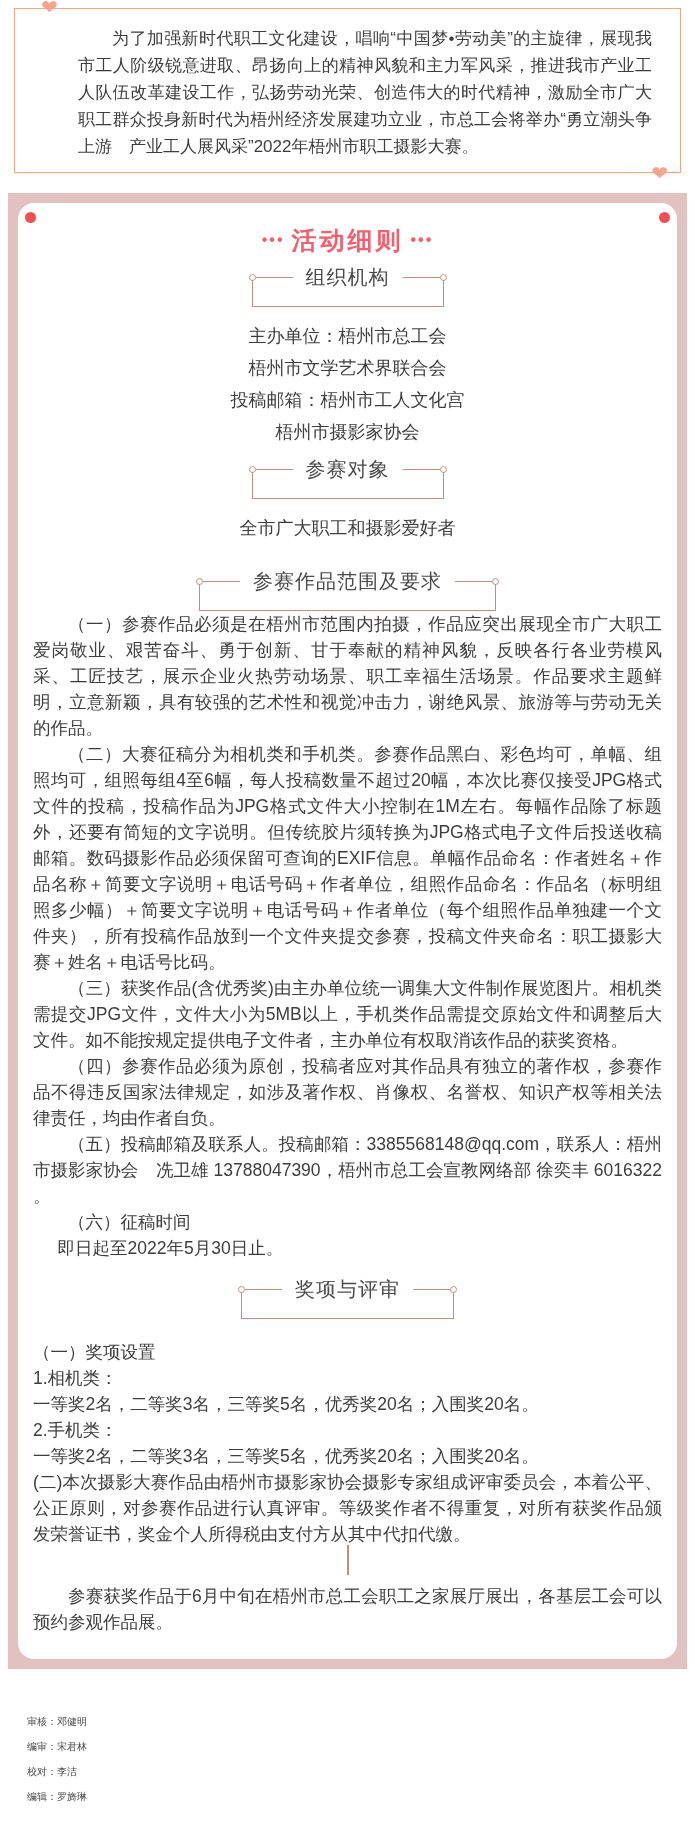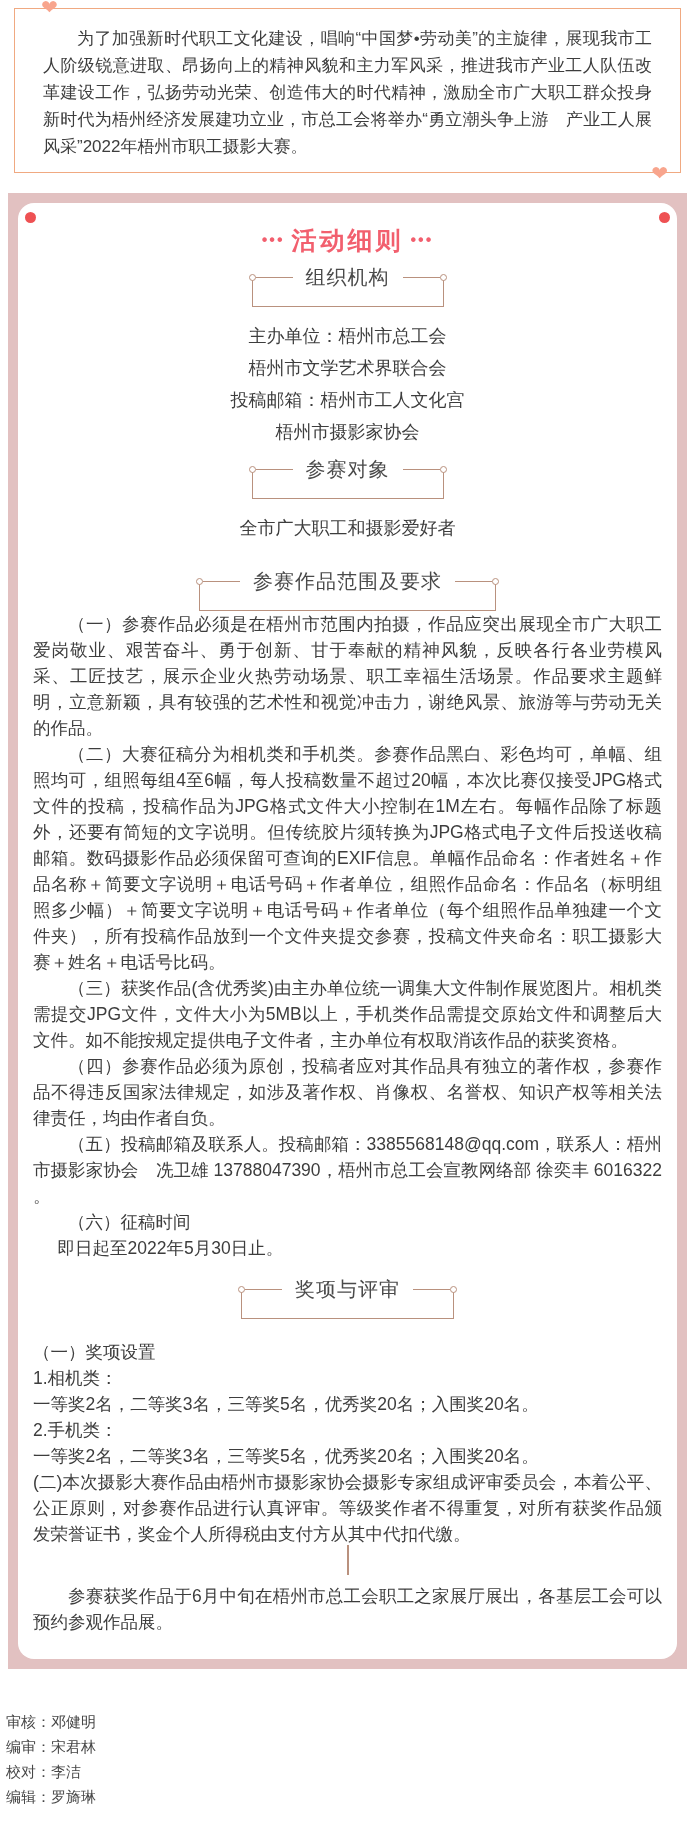--- a/index.html
+++ b/index.html
@@ -24,20 +24,21 @@
     margin:8px 14px 0 14px;
     border:1px solid var(--salmon);
     padding:16px 28px 12px 28px;
   }
   .intro-box p{
     font-size:17px;
     line-height:27px;
     text-align:justify;
     text-indent:2em;
     color:var(--ink);
+    margin-left:35px;
   }
   .heart{
     position:absolute;
     color:var(--heart);
     font-size:20px;
     line-height:20px;
   }
   .heart.tl{top:-12px;left:26px;}
   .heart.br{bottom:-11px;right:12px;}
   
@@ -110,21 +111,21 @@
     text-align:justify;text-indent:2em;
   }
   .rules p.indent-15{text-indent:1.4em;}
   
   .awards{margin-top:20px;}
   .awards div{font-size:17.5px;line-height:26px;color:var(--ink);text-align:justify;}
   
   .other-p{margin-top:8px;}
   
   .credits{margin:40px 0 6px 6px;}
-  .credits div{font-size:15px;line-height:25px;color:#474747;}
+  .credits div{font-size:10px;line-height:25px;color:#474747;margin-left:21px;}
   .spacer-md{height:16px;}
 </style>
 </head>
 <body>
 
 <div class="intro-box">
   <span class="heart tl">❤</span>
   <span class="heart br">❤</span>
   <p>为了加强新时代职工文化建设，唱响“中国梦•劳动美”的主旋律，展现我市工人阶级锐意进取、昂扬向上的精神风貌和主力军风采，推进我市产业工人队伍改革建设工作，弘扬劳动光荣、创造伟大的时代精神，激励全市广大职工群众投身新时代为梧州经济发展建功立业，市总工会将举办“勇立潮头争上游　产业工人展风采”2022年梧州市职工摄影大赛。</p>
 </div>

